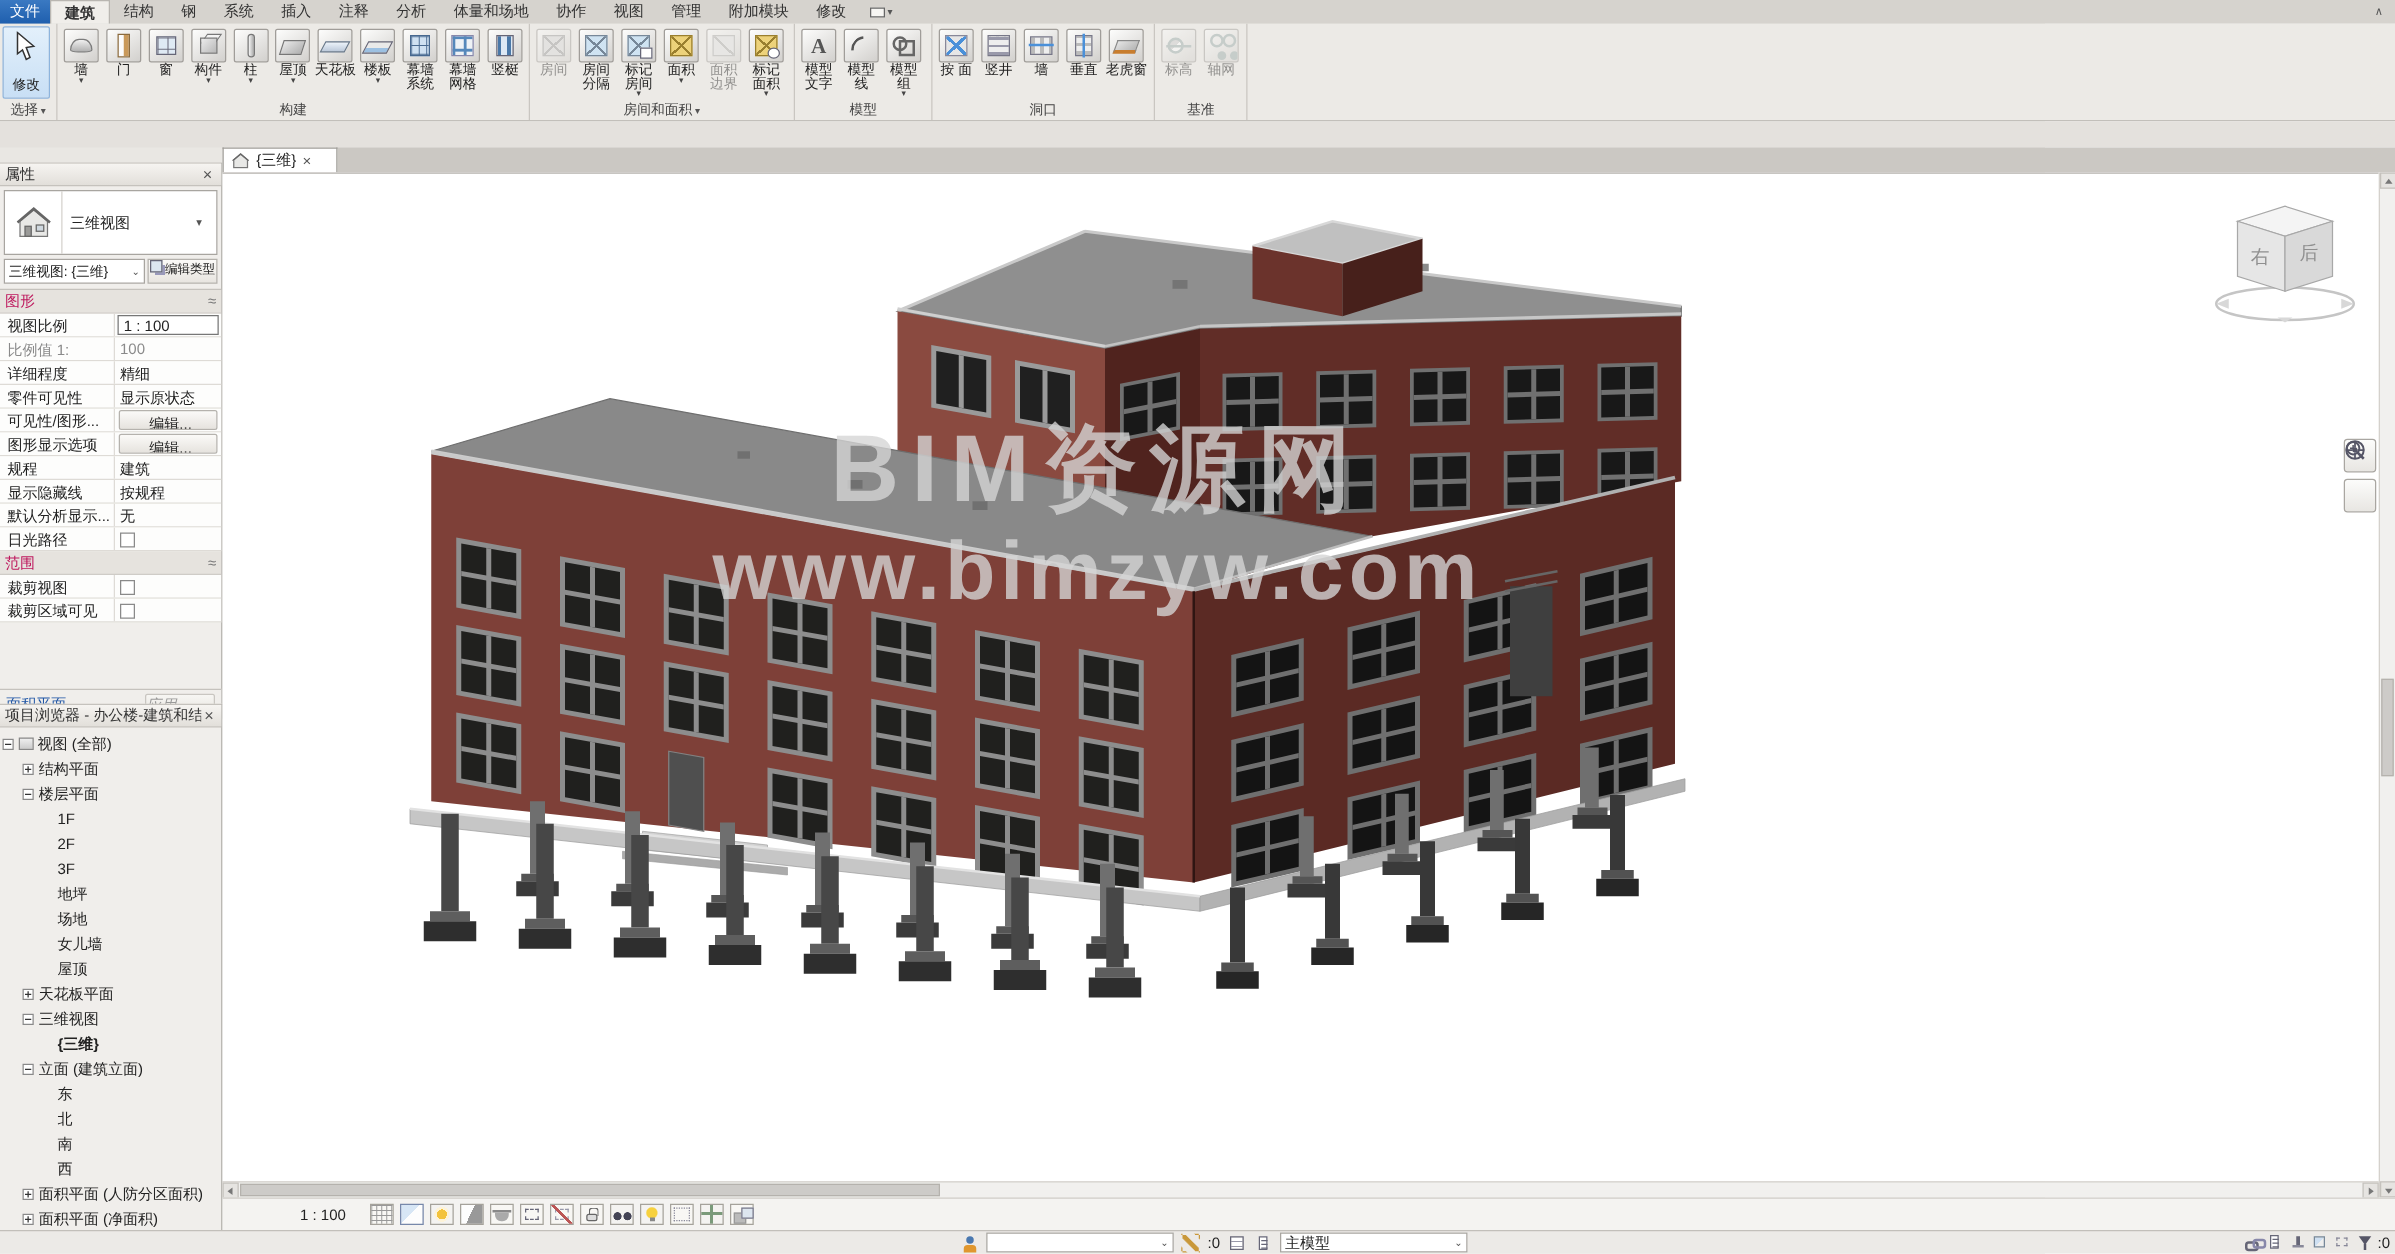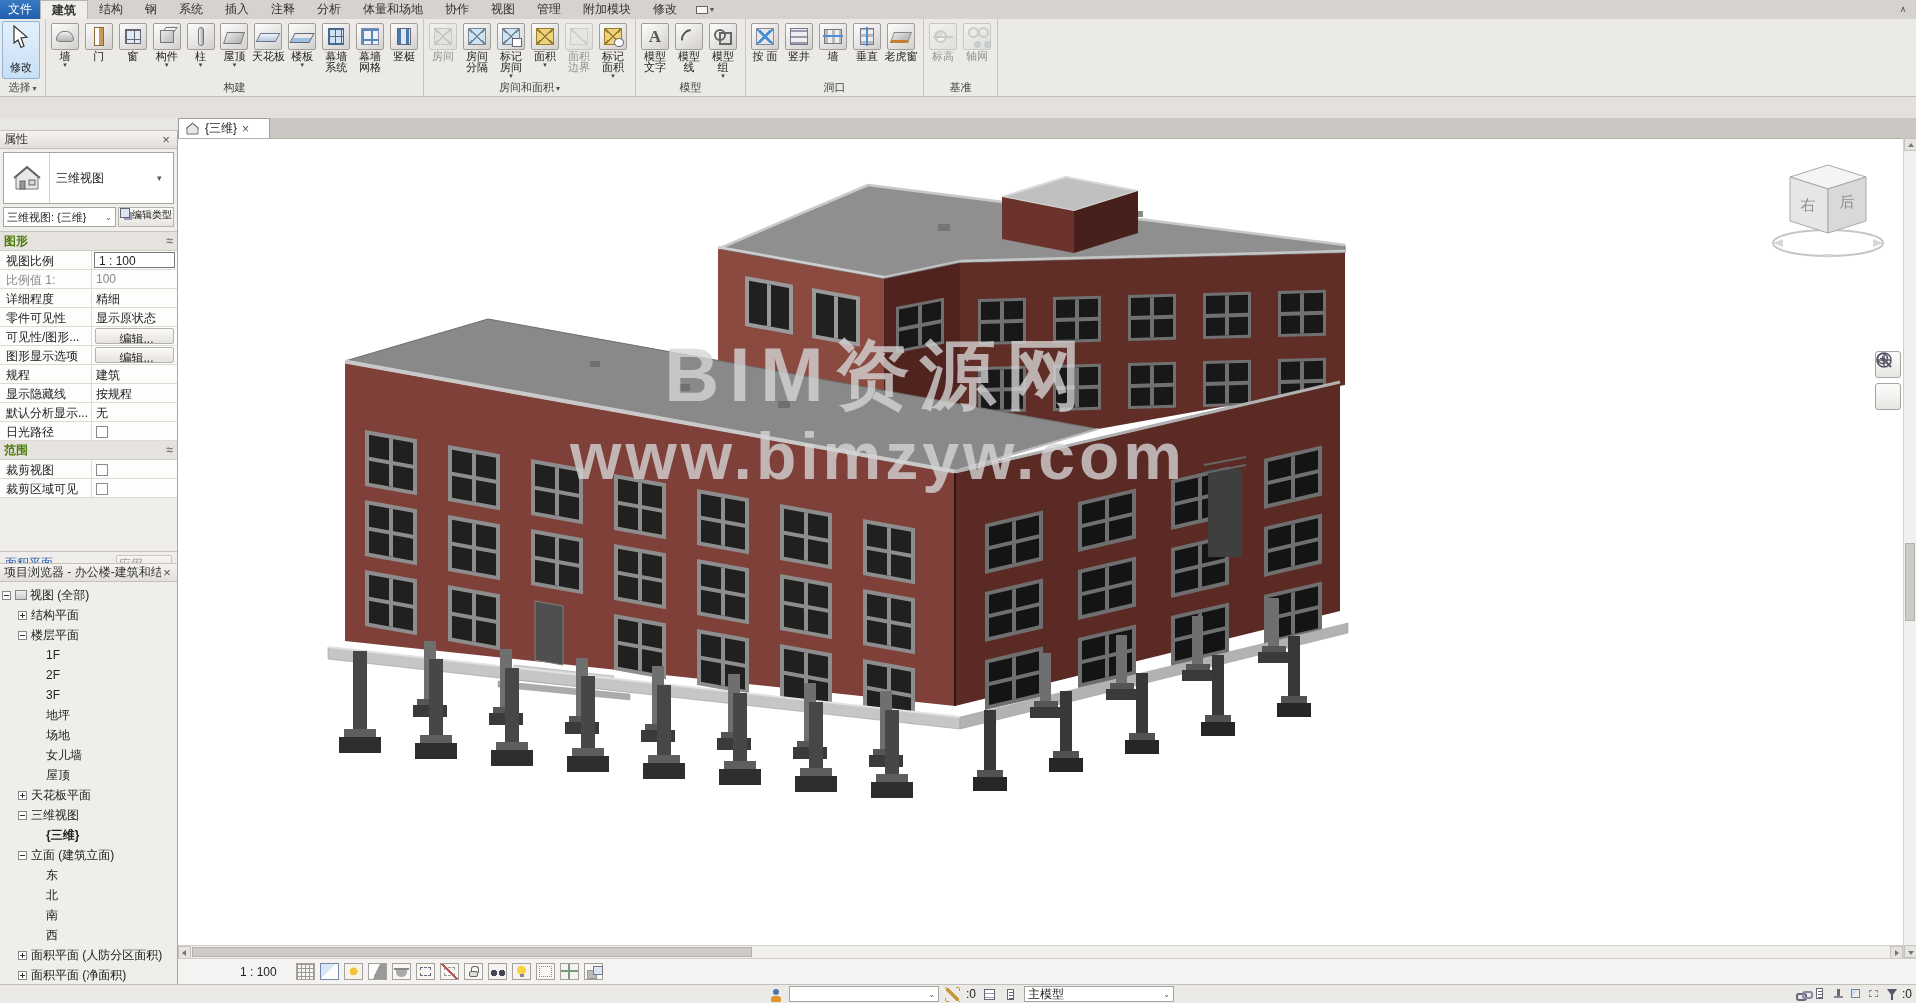--- a/index.html
+++ b/index.html
@@ -91,21 +91,21 @@
   .typesel{margin:3px;height:52px;background:#fff;border:1px solid #a8a5a0;display:flex;align-items:center;}
   .typesel .th{width:46px;height:100%;display:flex;align-items:center;justify-content:center;border-right:1px solid #d5d2cd;}
   .typesel .tn{flex:1;padding-left:6px;}
   .typesel .tc{width:16px;color:#555;font-size:9px;}
   .typerow{margin:0 3px 4px;display:flex;gap:2px;}
   .combo{flex:1;height:20px;background:#fff;border:1px solid #a8a5a0;display:flex;align-items:center;padding:0 3px;font-size:11px;overflow:hidden;white-space:nowrap;}
   .combo .ca{margin-left:auto;font-size:8px;color:#555;}
   .etbtn{width:56px;height:20px;border:1px solid #b5b2ad;background:linear-gradient(#fbfaf8,#e8e5e0);font-size:10px;display:flex;align-items:flex-start;justify-content:center;gap:2px;overflow:hidden;white-space:nowrap;}
   .etbtn .eticon{width:10px;height:10px;border:1px solid #667;background:#dce6f0;box-shadow:3px 3px 0 -1px #99b;flex:none;}
   .pgrid{border-top:1px solid #c5c2bd;}
-  .psec{height:19px;background:#e6e3de;border-bottom:1px solid #cfccc7;display:flex;align-items:center;padding:0 4px;font-weight:bold;color:#4d7c0f;text-align:right;}
+  .psec{height:19px;background:#e6e3de;border-bottom:1px solid #cfccc7;display:flex;align-items:center;padding:0 4px;font-weight:normal;color:#be185d;text-align:right;}
   .psec:after{content:"≈";margin-left:auto;color:#777;}
   .prow{height:19px;display:flex;border-bottom:1px solid #dedbd6;background:#fdfdfc;}
   .prow .pl{width:92px;padding:2px 0 0 6px;border-right:1px solid #dedbd6;color:#222;overflow:hidden;white-space:nowrap;}
   .prow .pv{flex:1;padding:2px 0 0 4px;overflow:hidden;white-space:nowrap;}
   .prow .pv.inputbox{margin:1px 2px;border:1px solid #777;background:#fff;padding-top:1px;}
   .prow .pv.dim{color:#8a8a8a;}
   .prow .pv.btn{margin:1px 3px;border:1px solid #b5b2ad;background:linear-gradient(#fbfaf8,#e6e3de);text-align:center;border-radius:2px;}
   .cb{width:12px;height:12px;margin-top:2px;border:1px solid #8a8a8a;background:#fff;display:inline-block;}
   .pfoot{position:absolute;left:0;right:0;bottom:0;height:24px;border-top:1px solid #c5c2bd;display:flex;align-items:center;padding:0 5px;background:#f0eeeb;}
   .phelp{color:#1f55a5;text-decoration:underline;}

